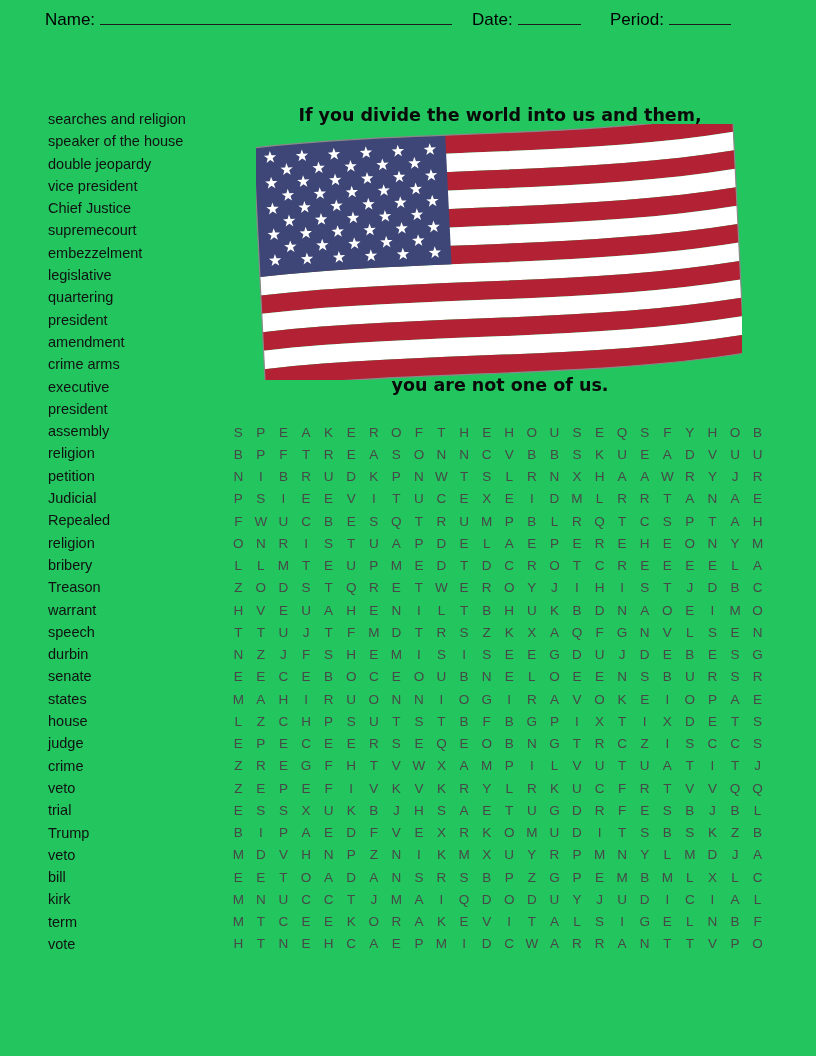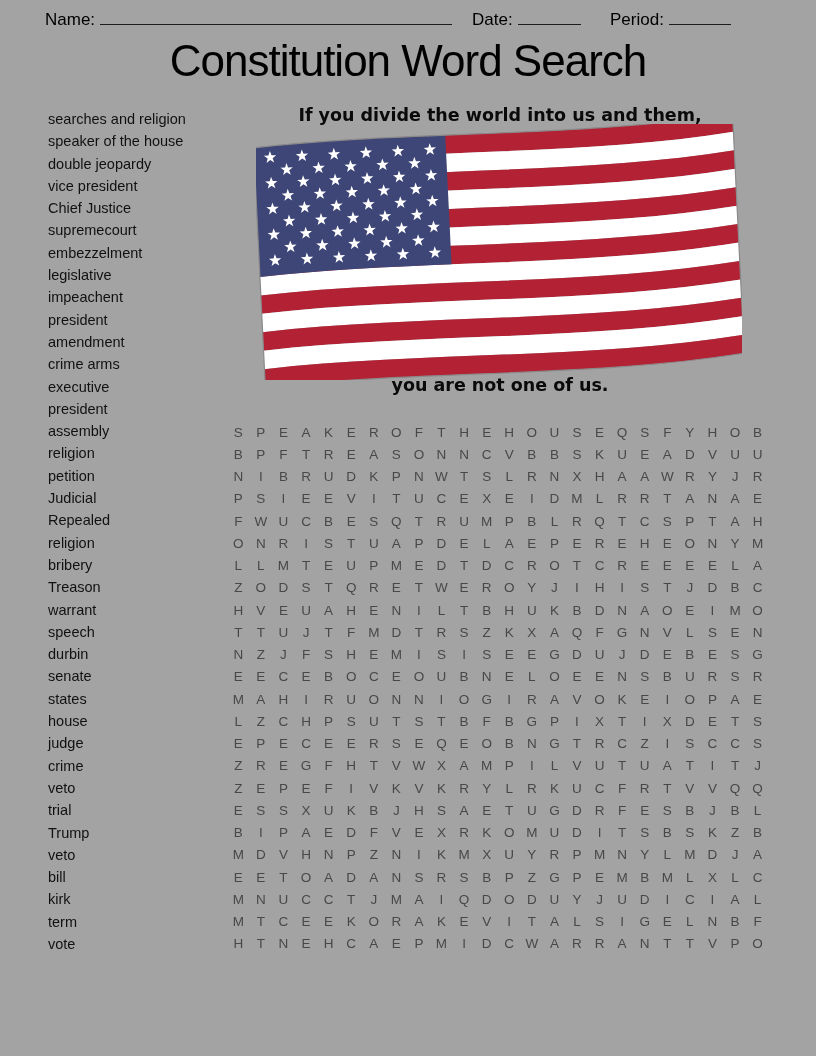--- a/index.html
+++ b/index.html
@@ -1,17 +1,17 @@
 <!DOCTYPE html>
 <html><head>
 <meta charset="utf-8">
 <style>
   html,body { margin:0; padding:0; background:#ffffff; }
   .page {
-    position:relative; width:816px; height:1056px; background:#a3a3a3;
+    position:relative; width:816px; height:1056px; background:#22c55e;
     font-family:"Liberation Sans", sans-serif; overflow:hidden; color:#000;
   }
   
   .hdr-group { position:absolute; top:7px; font-size:17px; white-space:nowrap; }
   .hdr-label { display:inline-block; }
   .blank { display:inline-block; border-bottom:1.7px solid #1c1c1c; height:17px; margin-left:5px; }
   .blank-name   { width:352px; }
   .blank-date   { width:63px; }
   .blank-period { width:62px; }
 
@@ -50,32 +50,31 @@
   <div class="hdr-group" style="left:45px;">
     <span class="hdr-label">Name:</span><span class="blank blank-name"></span>
   </div>
   <div class="hdr-group" style="left:472px;">
     <span class="hdr-label">Date:</span><span class="blank blank-date"></span>
   </div>
   <div class="hdr-group" style="left:610px;text-align:center;">
     <span class="hdr-label">Period:</span><span class="blank blank-period"></span>
   </div>
 
-  <div class="title">Constitution Word Search</div>
 
   <div class="word-list">
       <div class="word">searches and religion</div>
       <div class="word">speaker of the house</div>
       <div class="word">double jeopardy</div>
       <div class="word">vice president</div>
       <div class="word">Chief Justice</div>
       <div class="word">supremecourt</div>
       <div class="word">embezzelment</div>
       <div class="word">legislative</div>
-      <div class="word">impeachent</div>
+      <div class="word">quartering</div>
       <div class="word">president</div>
       <div class="word">amendment</div>
       <div class="word">crime arms</div>
       <div class="word">executive</div>
       <div class="word">president</div>
       <div class="word">assembly</div>
       <div class="word">religion</div>
       <div class="word">petition</div>
       <div class="word">Judicial</div>
       <div class="word">Repealed</div>

